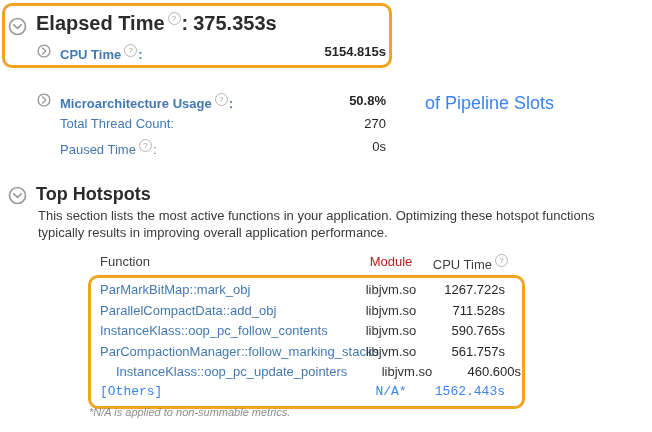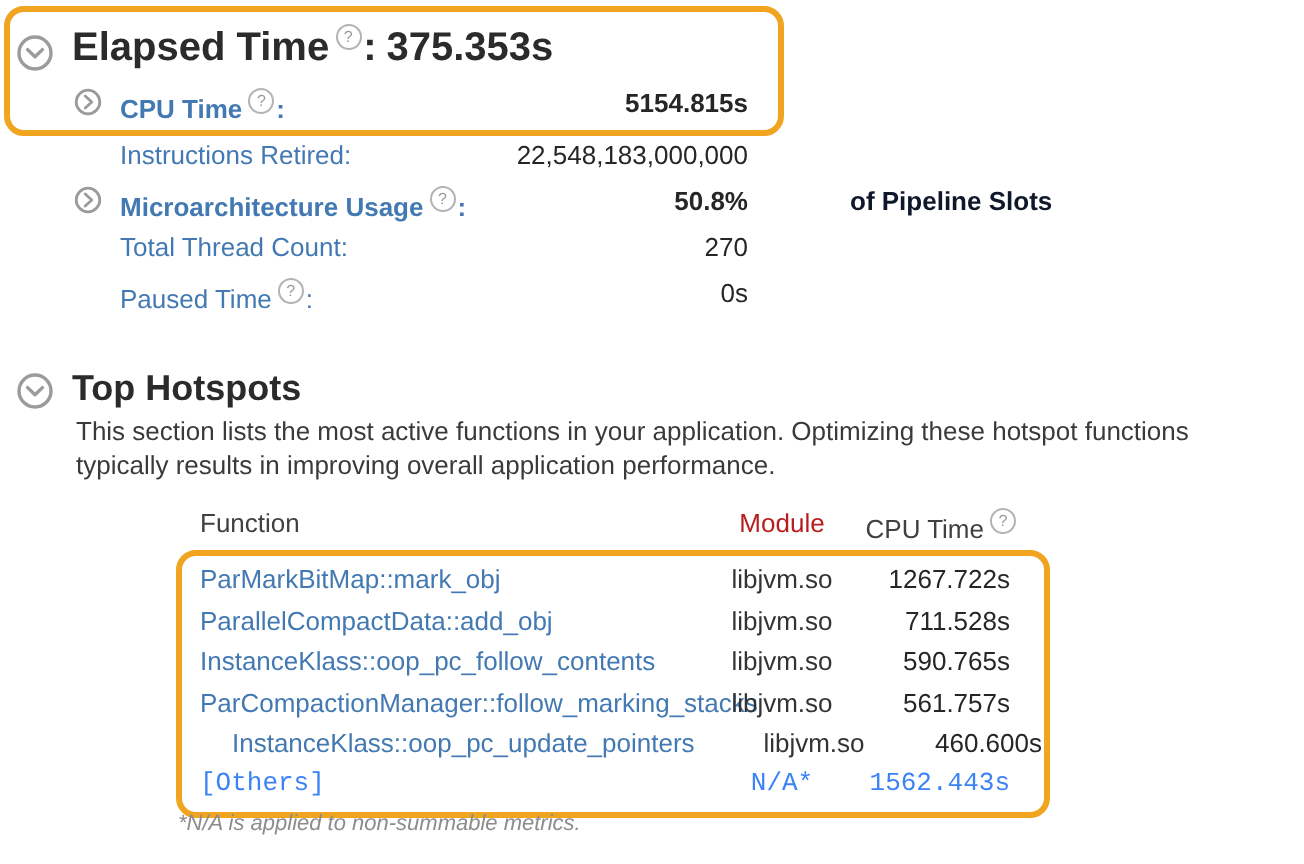--- a/index.html
+++ b/index.html
@@ -29,23 +29,23 @@
   
   .help{display:inline-block;width:11px;height:11px;border:1px solid #b3b3b3;border-radius:50%;
         color:#9a9a9a;font-size:8px;line-height:11px;text-align:center;font-weight:normal;
         vertical-align:6px;margin-left:3px;margin-right:1px;font-style:normal;}
   .h1 .help{vertical-align:9px;}
 
   
   .m-row{position:absolute;left:0;width:390px;height:16px;font-size:13px;}
   #mrow-0{top:44px;} #mrow-1{top:70px;} #mrow-2{top:93px;} #mrow-3{top:116px;} #mrow-4{top:139px;}
   .m-label{position:absolute;left:60px;white-space:nowrap;color:#4379B2;}
-  .m-value{position:absolute;right:16px;top:0;white-space:nowrap;color:#262626;}
+  .m-value{position:absolute;right:4px;top:0;white-space:nowrap;color:#262626;}
   .bold{font-weight:bold;}
-  .m-suffix{position:absolute;left:425px;top:93px;font-size:13px;font-weight:bold;color:#0f172a;white-space:nowrap;}
+  .m-suffix{position:absolute;left:425px;top:93px;font-size:18px;font-weight:normal;color:#3b82f6;white-space:nowrap;}
 
   
   .t-row{position:absolute;left:88px;width:435px;height:16px;font-size:13px;}
   #t-head{top:254px;color:#404040;}
   #trow-0{top:282px;} #trow-1{top:303px;} #trow-2{top:323px;}
   #trow-3{top:344px;} #trow-4{top:364px;margin-left:16px;} #trow-5{top:384px;}
   .t-func{position:absolute;left:12px;color:#4379B2;white-space:nowrap;}
   .t-mod{position:absolute;left:274px;width:58px;text-align:center;color:#333;white-space:nowrap;}
   .t-cpu{position:absolute;right:18px;text-align:left;color:#262626;white-space:nowrap;}
   .t-func-h{position:absolute;left:12px;width:176px;color:#404040;}
@@ -77,24 +77,20 @@
     <svg width="14" height="14" viewBox="0 0 14 14">
       <circle cx="7" cy="7" r="5.9" fill="none" stroke="#9b9b9b" stroke-width="1.4"></circle>
       <polyline points="5.6,4 8.9,7 5.6,10" fill="none" stroke="#9b9b9b" stroke-width="1.4" stroke-linecap="round" stroke-linejoin="round"></polyline>
     </svg>
   </span>
   <div class="m-row" id="mrow-0">
     <span class="m-label bold"><span>CPU Time</span><sup class="help">?</sup><span>:</span></span>
     <span class="m-value bold">5154.815s</span>
   </div>
 
-  <div class="m-row" id="mrow-1">
-    <span class="m-label"><span>Instructions Retired</span><span>:</span></span>
-    <span class="m-value">22,548,183,000,000</span>
-  </div>
 
   <span class="expander" id="exp-micro">
     <svg width="14" height="14" viewBox="0 0 14 14">
       <circle cx="7" cy="7" r="5.9" fill="none" stroke="#9b9b9b" stroke-width="1.4"></circle>
       <polyline points="5.6,4 8.9,7 5.6,10" fill="none" stroke="#9b9b9b" stroke-width="1.4" stroke-linecap="round" stroke-linejoin="round"></polyline>
     </svg>
   </span>
   <div class="m-row" id="mrow-2">
     <span class="m-label bold"><span>Microarchitecture Usage</span><sup class="help">?</sup><span>:</span></span>
     <span class="m-value bold">50.8%</span>

